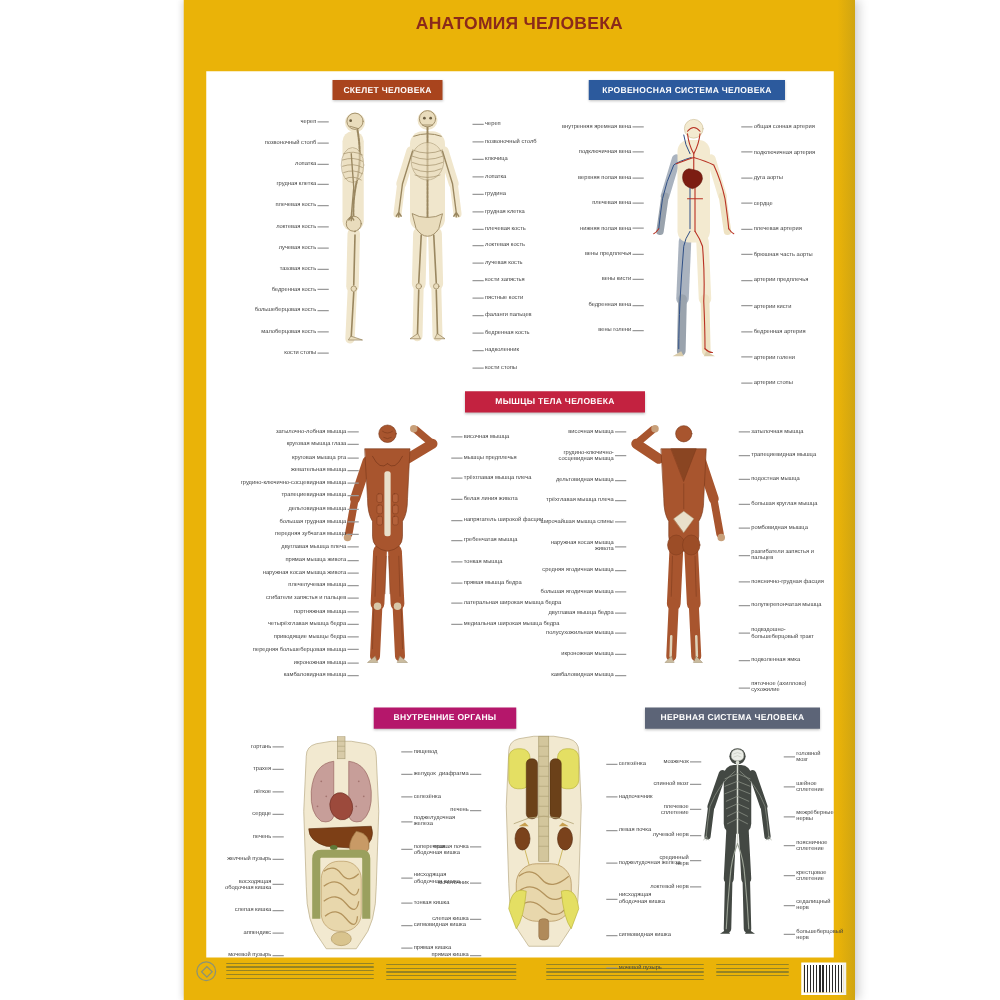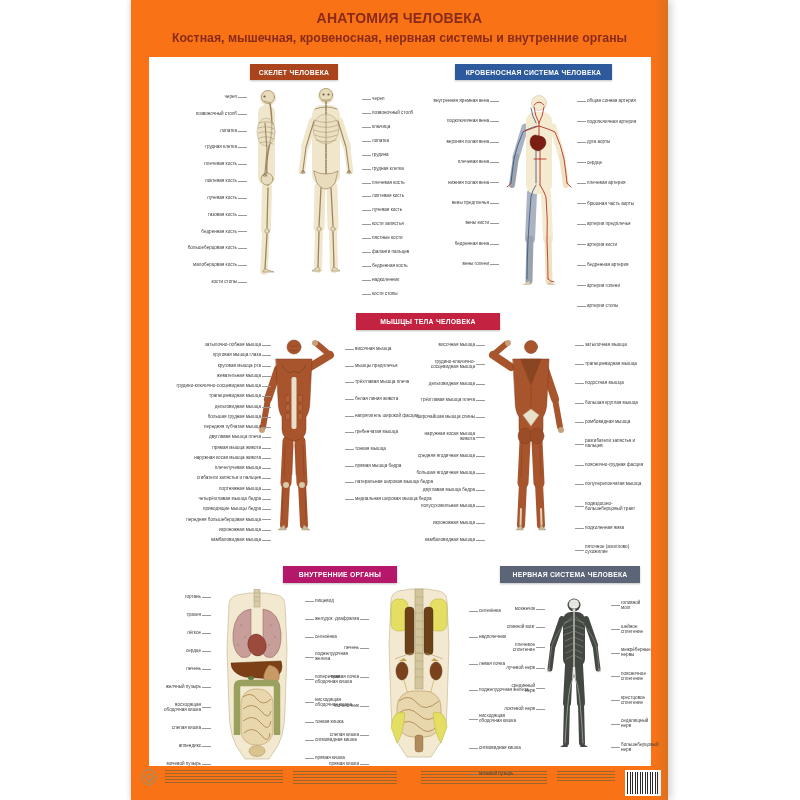--- a/index.html
+++ b/index.html
@@ -1,19 +1,19 @@
 <!DOCTYPE html>
 <html><head>
 <meta charset="utf-8">
 <style>
   html,body{margin:0;padding:0;}
   body{width:800px;height:800px;background:#ffffff;position:relative;
        font-family:"Liberation Sans","DejaVu Sans",sans-serif;overflow:hidden;}
-  .poster{position:absolute;left:131px;top:0;width:537px;height:800px;
-          background:#f97316;box-shadow:3px 0 8px rgba(0,0,0,.18), -2px 0 5px rgba(0,0,0,.08);}
+  .poster{position:absolute;left:147px;top:0;width:537px;height:800px;
+          background:#eab308;box-shadow:3px 0 8px rgba(0,0,0,.18), -2px 0 5px rgba(0,0,0,.08);}
   .poster::after{content:"";position:absolute;right:0;top:0;width:14px;height:100%;
           background:linear-gradient(90deg,rgba(0,0,0,0),rgba(90,100,60,.18));pointer-events:none;}
   .title{position:absolute;top:10px;left:0;width:100%;text-align:center;
          font-size:14px;font-weight:bold;color:#8a2a1b;letter-spacing:.2px;}
   .subtitle{position:absolute;top:31px;left:0;width:100%;text-align:center;
          font-size:12.3px;font-weight:bold;color:#8a2a1b;}
   .panel{position:absolute;left:18px;top:57px;width:502px;height:709px;background:#ffffff;}
   .hdr{position:absolute;color:#fff;font-weight:bold;font-size:6.8px;letter-spacing:.25px;
        display:flex;align-items:center;justify-content:center;text-align:center;
        text-transform:uppercase;box-shadow:0 1px 2px rgba(0,0,0,.25);}
@@ -32,21 +32,20 @@
   .logo i{display:block;width:5px;height:5px;border:1px solid #8a9277;transform:rotate(45deg);}
   .fp{position:absolute;background:repeating-linear-gradient(180deg,rgba(80,92,60,.55) 0 1px,rgba(0,0,0,0) 1px 3px);}
   .barcode{position:absolute;left:494px;top:4px;width:32px;height:22px;background:
      repeating-linear-gradient(90deg,#2a2a2a 0 1px,#ffffff 1px 2.5px);border:2px solid #fff;}
 </style>
 </head>
 <body>
 
 <div class="poster">
   <div class="title">АНАТОМИЯ ЧЕЛОВЕКА</div>
-  <div class="subtitle">Костная, мышечная, кровеносная, нервная системы и внутренние органы</div>
 
   <div class="panel">
 
     <div class="hdr" style="left: 101px; top: 7px; width: 88px; height: 16px; background: rgb(169, 68, 29);">СКЕЛЕТ ЧЕЛОВЕКА</div>
     <div class="hdr" style="left: 306px; top: 7px; width: 157px; height: 16px; background: rgb(44, 90, 157);">КРОВЕНОСНАЯ СИСТЕМА ЧЕЛОВЕКА</div>
     <div class="hdr" style="left: 207px; top: 256px; width: 144px; height: 17px; background: rgb(195, 34, 64);">МЫШЦЫ ТЕЛА ЧЕЛОВЕКА</div>
     <div class="hdr" style="left: 134px; top: 509px; width: 114px; height: 17px; background: rgb(181, 23, 107);">ВНУТРЕННИЕ ОРГАНЫ</div>
     <div class="hdr" style="left: 351px; top: 509px; width: 140px; height: 17px; background: rgb(92, 100, 119);">НЕРВНАЯ СИСТЕМА ЧЕЛОВЕКА</div>
 
     <svg class="fig" style="left:92px;top:30px;" width="50" height="218" viewBox="0 0 50 218">

